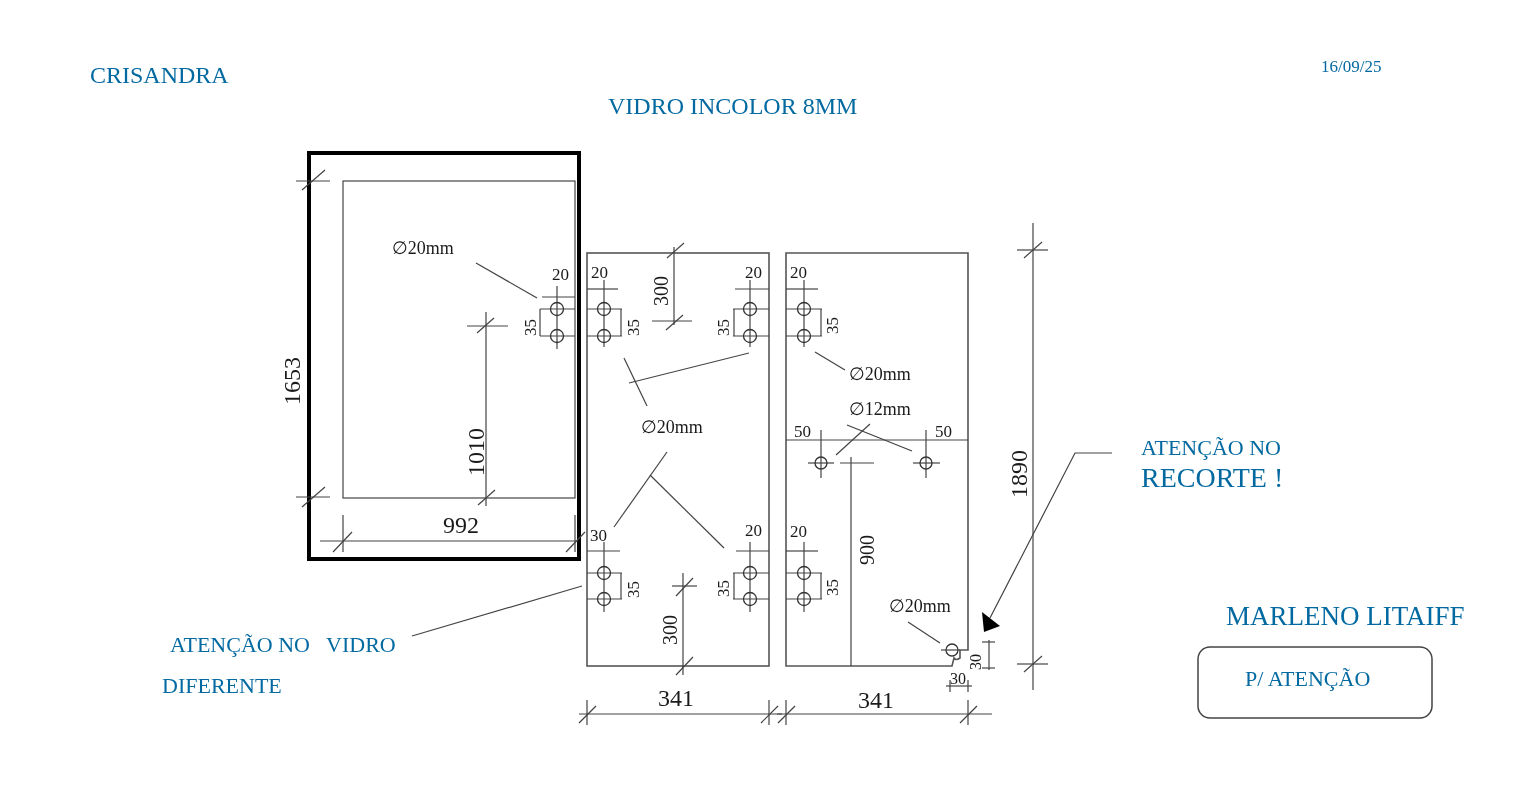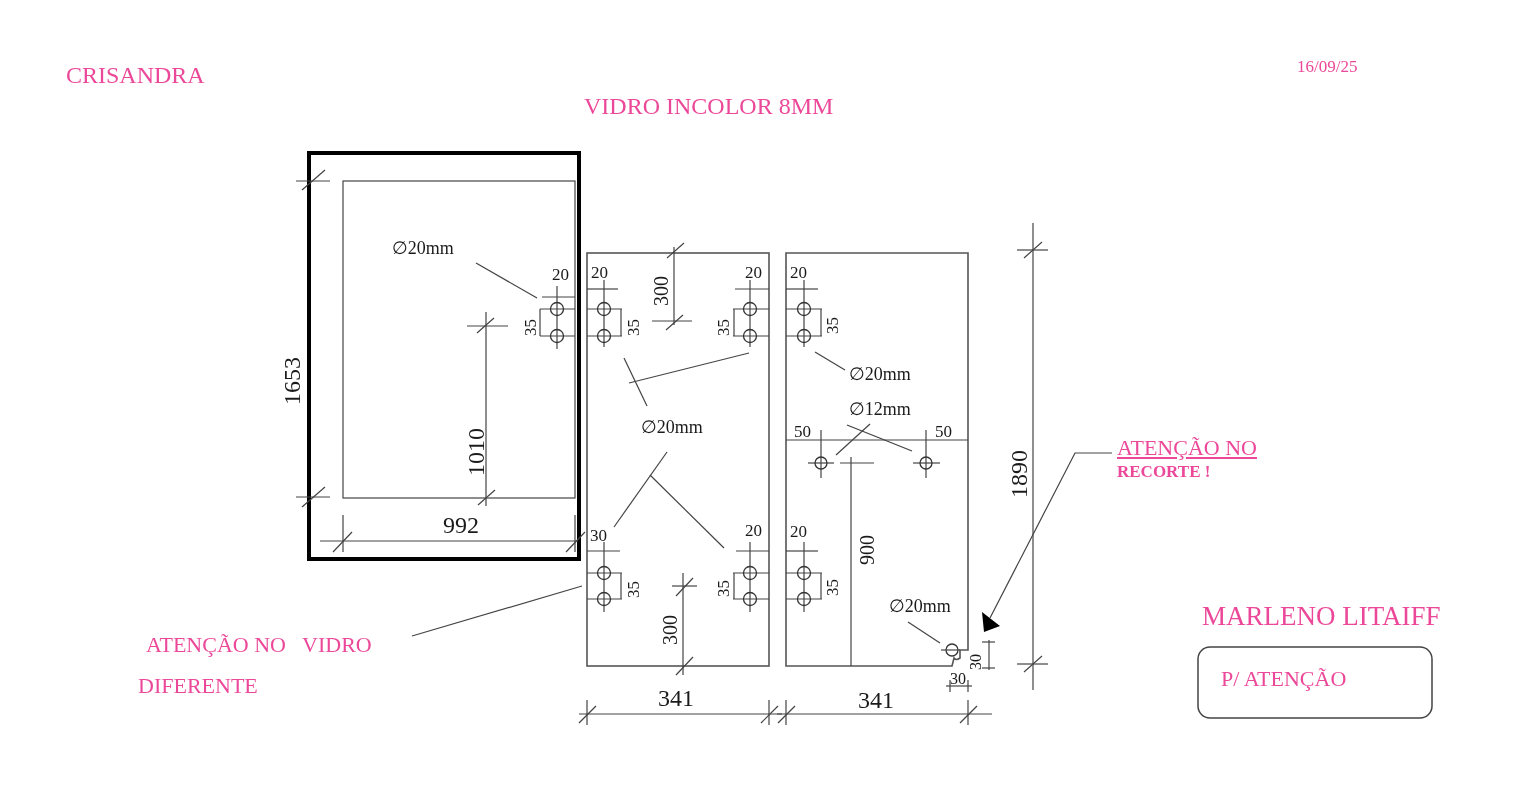--- a/index.html
+++ b/index.html
@@ -1,17 +1,17 @@
 <!DOCTYPE html>
 <html><head>
 <meta charset="utf-8">
 <style>
   html, body { margin:0; padding:0; background:#ffffff; }
   body { width:1536px; height:800px; position:relative; overflow:hidden; font-family:"DejaVu Serif", serif; color:#1a1a1a; }
-  .txt { position:absolute; white-space:nowrap; font-family:"Liberation Serif","DejaVu Serif",serif; color:#ec4899; }
+  .txt { position:absolute; white-space:nowrap; font-family:"Liberation Serif","DejaVu Serif",serif; color:#0369a1;margin-left:24px; }
   svg { position:absolute; left:0; top:0; }
   svg text { font-family:"Liberation Serif","DejaVu Serif",serif; fill:#1a1a1a; }
   .ln { stroke:#444; stroke-width:1.2; fill:none; }
   .edge { stroke:#555; stroke-width:1.6; fill:none; }
   .thick { stroke:#000; stroke-width:4; fill:none; }
   .hole { stroke:#333; stroke-width:1.3; fill:none; }
 </style>
 </head>
 <body>
 
@@ -200,19 +200,19 @@
 
   <g>
     <polyline points="1112,453 1075,453 990,618" class="ln"></polyline>
     <polygon points="982,612 1000,626 984,632" fill="#000"></polygon>
   </g>
   <line x1="412" y1="636" x2="582" y2="586" class="ln"></line>
 
   <rect x="1198" y="647" width="234" height="71" rx="12" ry="12" stroke="#444" stroke-width="1.5" fill="none"></rect>
 </svg>
 
-<div class="txt" style="left:1117px;top:435px;font-size:22px;text-decoration:underline;">ATENÇÃO NO</div>
-<div class="txt" style="left:1117px;top:462px;font-size:17px;font-weight:bold;">RECORTE !</div>
+<div class="txt" style="left:1117px;top:435px;font-size:22px;">ATENÇÃO NO</div>
+<div class="txt" style="left:1117px;top:462px;font-size:28px;">RECORTE !</div>
 <div class="txt" style="left:146px;top:632px;font-size:22px;white-space:pre;">ATENÇÃO NO   VIDRO</div>
 <div class="txt" style="left:138px;top:673px;font-size:22px;">DIFERENTE</div>
 
 <div class="txt" style="left:1202px;top:601px;font-size:27px;">MARLENO LITAIFF</div>
 <div class="txt" style="left:1221px;top:666px;font-size:22px;">P/ ATENÇÃO</div>
 
 </body></html>

